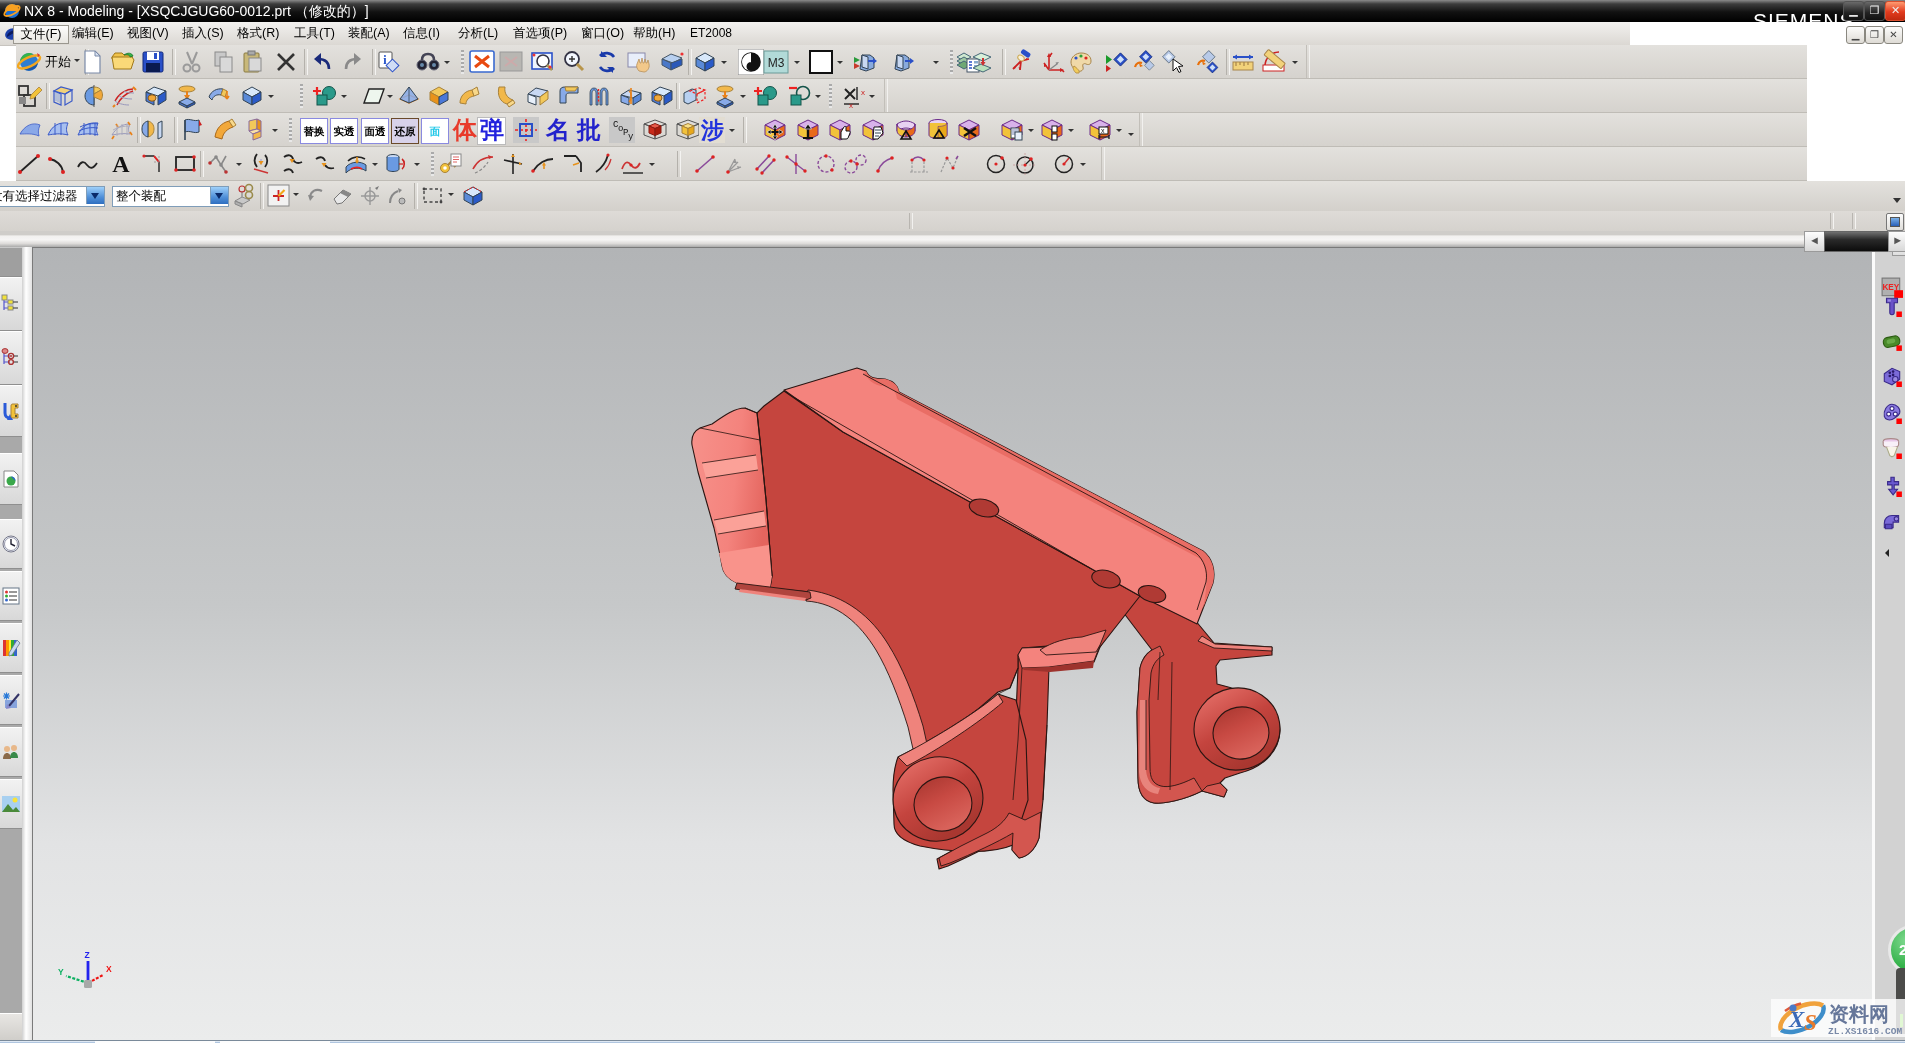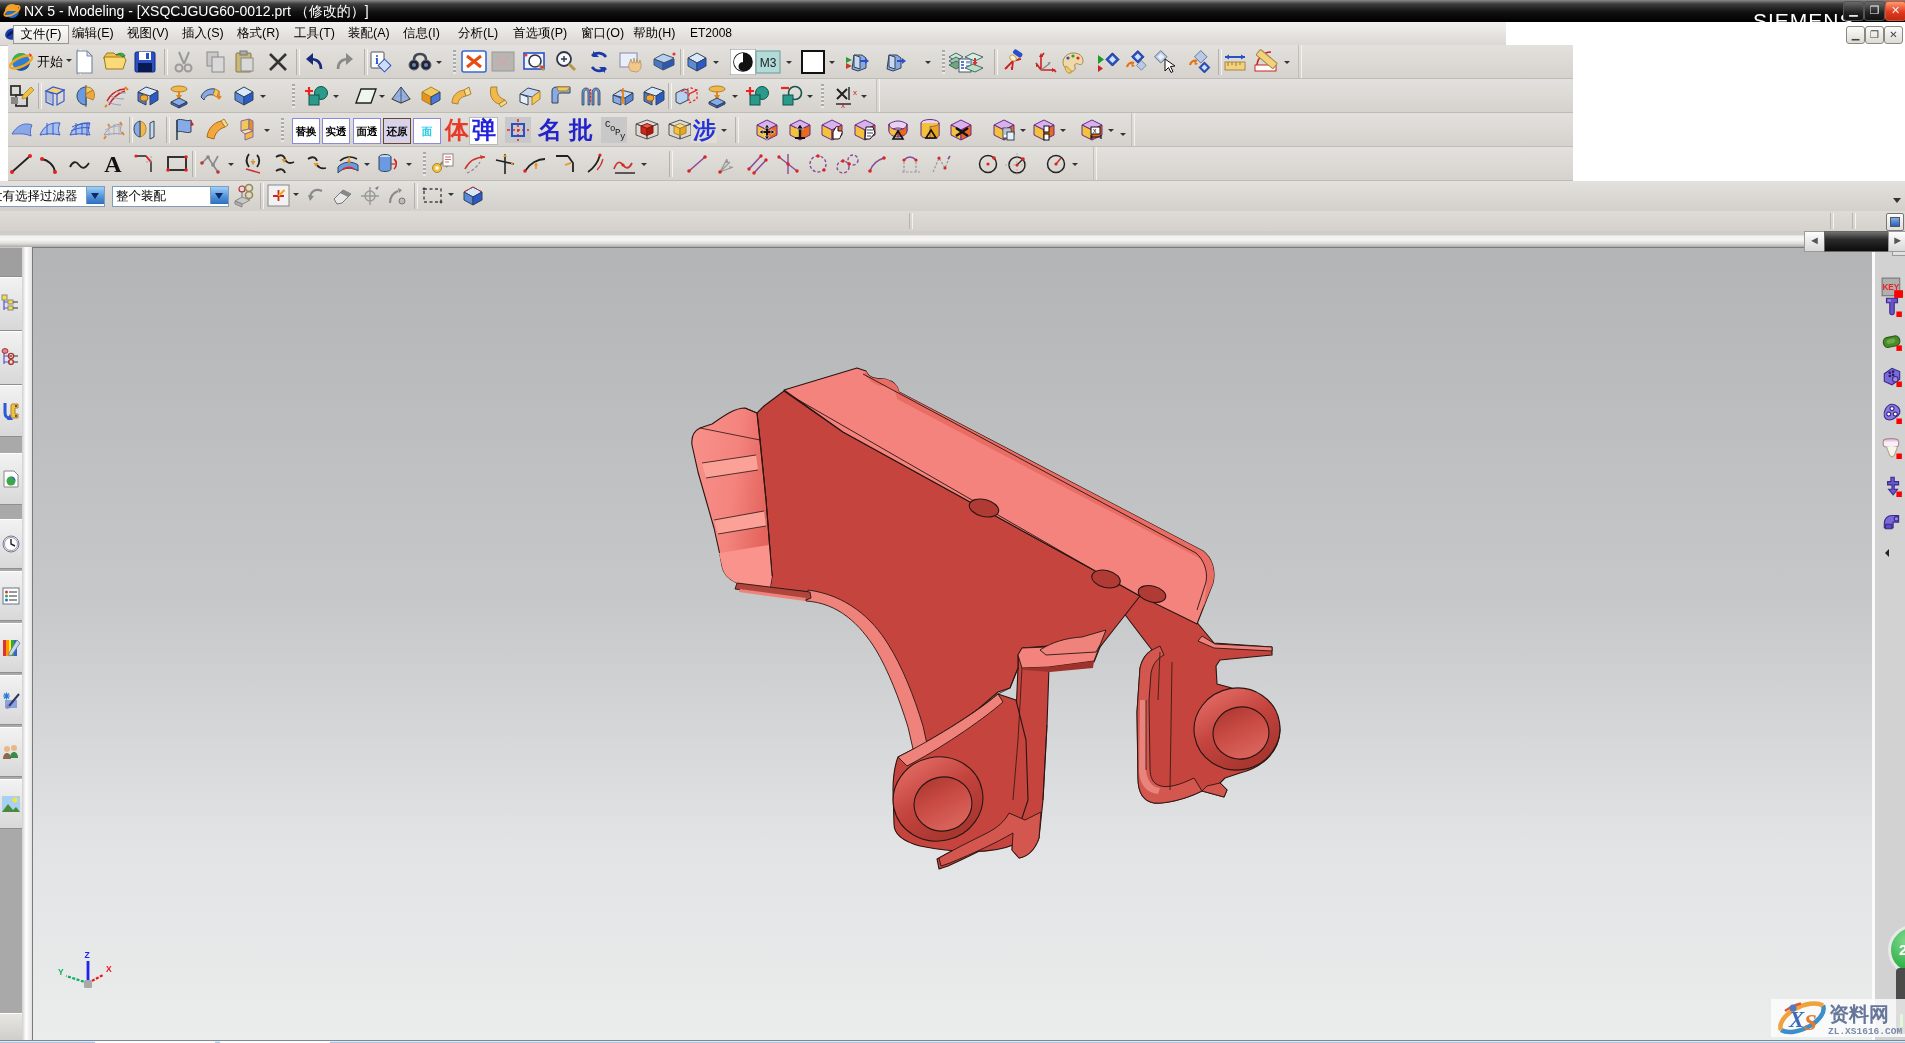--- a/index.html
+++ b/index.html
@@ -7,29 +7,29 @@
   .abs{position:absolute;}
   
   #titlebar{position:absolute;left:0;top:0;width:1905px;height:22px;
     background:linear-gradient(#8a8a8a 0%,#3c3c3c 18%,#111 55%,#000 100%);color:#fff;}
   #titletext{position:absolute;left:24px;top:3px;font-size:14px;color:#fff;white-space:nowrap;}
   #siemens{position:absolute;left:1753px;top:9px;font-size:21px;font-weight:normal;color:#fff;letter-spacing:1px;}
   .tbtn{position:absolute;top:1px;width:19px;height:18px;border-radius:3px;
     background:linear-gradient(#6a6a6a,#222 60%,#111);border:1px solid #555;color:#eee;
     font-size:11px;text-align:center;line-height:17px;}
   
-  #menubar{position:absolute;left:0;top:22px;width:1506px;height:23px;
+  #menubar{position:absolute;left:0;top:22px;width:1630px;height:23px;
     background:linear-gradient(#f2f1ef,#dbd8d3);font-size:12.5px;color:#000;
     border-bottom:1px solid #c7c4bf;}
   .mi{position:absolute;top:3px;height:17px;line-height:17px;padding:0 4px;white-space:nowrap;}
   .mibox{border:1px solid #9a978f;background:linear-gradient(#fdfdfc,#e8e6e1);}
   .wbtn{position:absolute;top:4px;width:17px;height:16px;border:1px solid #8a8880;border-radius:3px;
     background:linear-gradient(#fcfcfb,#dedbd5);color:#444;font-size:10px;text-align:center;line-height:15px;}
   
-  .tbrow{position:absolute;left:8px;width:1565px;height:34px;
+  .tbrow{position:absolute;left:16px;width:1791px;height:34px;
     background:linear-gradient(#e3e1dd,#d5d2cd);}
   .tbrow:after{content:"";position:absolute;left:0;bottom:0;width:100%;height:1px;background:#bfbcb6;}
   .ic{position:absolute;top:4px;width:26px;height:26px;}
   .sep{position:absolute;top:4px;width:2px;height:26px;border-left:1px solid #b4b1ab;border-right:1px solid #f4f3f1;}
   .grip{position:absolute;top:5px;width:3px;height:24px;
     background:repeating-linear-gradient(#aaa 0 2px,#e8e8e8 2px 4px);}
   .car{position:absolute;width:0;height:0;border:3.5px solid transparent;border-top-color:#333;}
   .tend{position:absolute;top:0;width:2px;height:34px;border-left:1px solid #c2bfb9;border-right:1px solid #f2f1ef;}
   .txtic{position:absolute;top:5px;width:26px;height:24px;background:#fff;border:1px solid #7a7ae0;
     font-size:10.5px;text-align:center;line-height:24px;color:#000;font-weight:bold;}
@@ -82,21 +82,21 @@
 </style>
 </head>
 <body>
 
 <div id="titlebar">
   <svg class="abs" style="left:3px;top:2px" width="18" height="18" viewBox="0 0 18 18">
     <circle cx="9" cy="9" r="7" fill="#1a6fd4"></circle>
     <path d="M2 9a7 7 0 0 1 14 0" fill="#f7a021"></path>
     <ellipse cx="9" cy="9" rx="8.5" ry="3.4" fill="none" stroke="#f7a021" stroke-width="1.8" transform="rotate(-28 9 9)"></ellipse>
   </svg>
-  <div id="titletext">NX 5 - Modeling - [XSQCJGUG60-0012.prt （修改的）]</div>
+  <div id="titletext">NX 8 - Modeling - [XSQCJGUG60-0012.prt （修改的）]</div>
   <div id="siemens">SIEMENS</div>
   <div class="tbtn" style="left:1843px;">▁</div>
   <div class="tbtn" style="left:1864px;">❐</div>
   <div class="tbtn" style="left:1885px;background:linear-gradient(#ff9a70,#e23b1e 55%,#c02a10);border-color:#d9502f;">✕</div>
 </div>
 
 <div id="menubar">
   <svg class="abs" style="left:4px;top:4px" width="16" height="16" viewBox="0 0 16 16">
     <ellipse cx="8" cy="8" rx="7" ry="5.5" fill="#1b3fa8" transform="rotate(-20 8 8)"></ellipse>
     <path d="M3 11a6.5 5 -20 0 1 10-6" fill="#0a1a60"></path>

